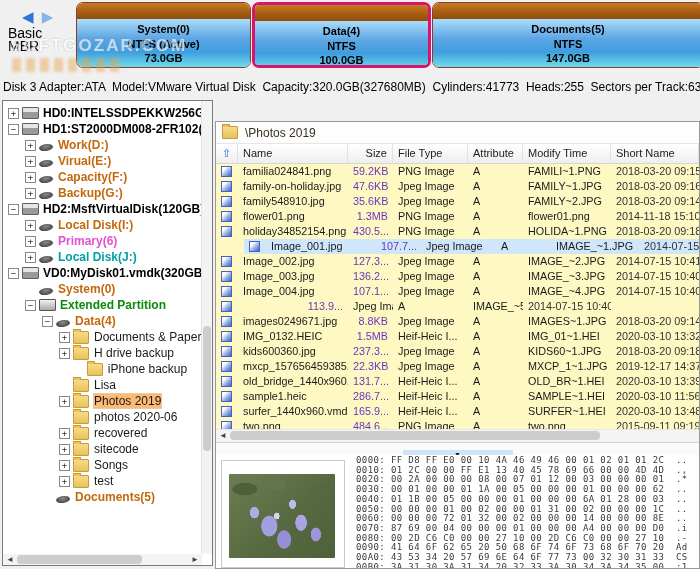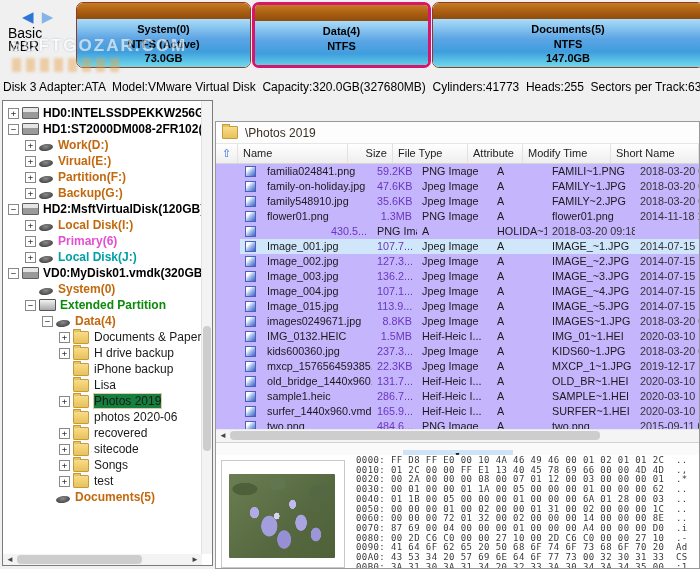--- a/index.html
+++ b/index.html
@@ -50,52 +50,52 @@
   .ic-folder{width:14px;height:11px;position:relative;border:1px solid #c79b3b;border-radius:1px;
              background:linear-gradient(180deg,#f7dc8a,#e8c25a);margin:1px 5px 0 0;flex:none;}
   .ic-folder::before{content:"";position:absolute;left:-1px;top:-3px;width:6px;height:2px;
              background:#e8c25a;border:1px solid #c79b3b;border-bottom:none;border-radius:1px 1px 0 0;}
   .st-disk{font-weight:bold;color:#000;}
   .st-orange{font-weight:bold;color:#c2690e;}
   .st-magenta{font-weight:bold;color:#e44fd0;}
   .st-teal{font-weight:bold;color:#00a0a8;}
   .st-green{font-weight:bold;color:#0c8a0c;}
   .st-plain{color:#1a1a1a;}
-  .sel-tree{background:#15803d;outline:1px solid #e2cba6;}
+  .sel-tree{background:#fdba74;outline:1px solid #e2cba6;}
   .tree-vscroll{position:absolute;right:0;top:0;width:10px;bottom:11px;background:#f3f3f3;
                 border-left:1px solid #e2e2e2;}
   .tree-vscroll .th{position:absolute;left:1px;right:1px;top:225px;height:125px;background:#cdcdcd;border-radius:4px;}
   .tree-hscroll{position:absolute;left:0;right:10px;bottom:0;height:11px;background:#f3f3f3;}
   .tree-hscroll .sarr{position:absolute;top:0;font-size:8px;line-height:11px;color:#444;}
   .sarr.l{left:3px;} .sarr.r{right:3px;}
   .tree-hscroll .th{position:absolute;left:14px;width:125px;top:1px;height:9px;background:#cdcdcd;border-radius:4px;}
 
   
   .right-panel{position:absolute;left:215px;top:100px;width:485px;height:469px;}
   .tabs{height:21px;position:relative;padding-left:1px;}
-  .content{position:absolute;left:0;top:21px;right:0;bottom:0;background:#c4b5fd;border:1px solid #999;
+  .content{position:absolute;left:0;top:21px;right:0;bottom:0;background:#fef9c3;border:1px solid #999;
            box-sizing:border-box;display:flex;flex-direction:column;}
   .pathbar{height:21px;flex:none;display:flex;align-items:center;gap:7px;padding-left:6px;
            font-size:12px;color:#3a2f22;background:#fdfdfd;border-bottom:1px solid #e6e6e6;}
   .pathbar .ic-folder{margin:0;}
   .fgrid{display:grid;grid-template-columns:22px 110px 45px 75px 55px 88px 1fr;align-items:center;}
   .fheader{height:19px;flex:none;background:linear-gradient(180deg,#ffffff,#eeeeee);
            border-bottom:1px solid #d6d6d6;font-size:11px;color:#222;}
   .hc{border-right:1px solid #e2e2e2;height:19px;line-height:19px;padding:0 5px;box-sizing:border-box;
       overflow:hidden;white-space:nowrap;cursor:default;}
   .hc.size{text-align:right;}
   .sorticon{color:#2d6bd8;font-size:11px;text-align:center;padding:0 2px;}
-  .frows{height:265px;flex:none;overflow:hidden;padding-left:24px;}
+  .frows{height:265px;flex:none;overflow:hidden;}
   .frow{height:15px;font-size:10.8px;color:#1a1a1a;cursor:default;}
   .frow .cell{line-height:15px;padding:0 5px;overflow:hidden;white-space:nowrap;box-sizing:border-box;}
   .csize{text-align:right;color:#6a35bf;}
   .cmod{color:#333;}
   .fic{width:11px;height:11px;margin-left:5px;border:1px solid #4a5fc0;box-sizing:border-box;
        background:linear-gradient(135deg,#ffffff 25%,#9db7e8 55%,#3f62c8);}
-  .sel-row{background:#cfe6fb;}
+  .sel-row{background:#cfe6fb;margin-left:28px;}
 
   .list-hscroll{height:12px;flex:none;background:#f4f4f4;border-top:1px solid #e8e8e8;position:relative;}
   .lh-arrow{position:absolute;left:3px;top:0;font-size:8px;line-height:12px;color:#444;}
   .lh-thumb{position:absolute;left:14px;top:1px;height:9px;width:370px;background:#cdcdcd;border-radius:4px;}
   .splitter{height:12px;flex:none;background:#fafafa;border-top:1px solid #d2d2d2;text-align:center;}
   .split-btn{display:inline-block;width:110px;height:10px;margin-top:1px;background:#cfe3f7;
              font-size:7px;line-height:10px;color:#222;cursor:default;}
 
   .hexpanel{flex:1;position:relative;background:#fff;overflow:hidden;}
   .preview-box{position:absolute;left:5px;top:5px;width:122px;height:106px;border:1px solid #c9c9c9;background:#fff;}
@@ -136,20 +136,21 @@
             <div>System(0)</div>
             <div>NTFS (Active)</div>
             <div>73.0GB</div>
           </div>
         </div>
         <div class="pblock psel">
           <div class="pbar"></div>
           <div class="pbody">
             <div>Data(4)</div>
             <div>NTFS</div>
+            <div>100.0GB</div>
           </div>
         </div>
         <div class="pblock">
           <div class="pbar"></div>
           <div class="pbody">
             <div>Documents(5)</div>
             <div>NTFS</div>
             <div>147.0GB</div>
           </div>
         </div>
@@ -178,21 +179,21 @@
           <span class="st-orange">Work(D:)</span>
         </div>
         <div class="trow" style="padding-left: 20px;">
           <span class="exp">+</span>
           <span class="ic-part"></span>
           <span class="st-orange">Virual(E:)</span>
         </div>
         <div class="trow" style="padding-left: 20px;">
           <span class="exp">+</span>
           <span class="ic-part"></span>
-          <span class="st-orange">Partition(F:)</span>
+          <span class="st-orange">Capacity(F:)</span>
         </div>
         <div class="trow" style="padding-left: 20px;">
           <span class="exp">+</span>
           <span class="ic-part"></span>
           <span class="st-orange">Backup(G:)</span>
         </div>
         <div class="trow" style="padding-left: 3px;">
           <span class="exp">−</span>
           <span class="ic-disk"></span>
           <span class="st-disk">HD2:MsftVirtualDisk(120GB)</span>
@@ -235,21 +236,21 @@
         <div class="trow" style="padding-left: 54px;">
           <span class="exp">+</span>
           <span class="ic-folder"></span>
           <span class="st-plain">Documents &amp; Papers</span>
         </div>
         <div class="trow" style="padding-left: 54px;">
           <span class="exp">+</span>
           <span class="ic-folder"></span>
           <span class="st-plain">H drive backup</span>
         </div>
-        <div class="trow" style="padding-left: 54px;">
+        <div class="trow" style="padding-left: 54px; justify-content: center;">
           <span class="exp none"></span>
           <span class="ic-folder"></span>
           <span class="st-plain">iPhone backup</span>
         </div>
         <div class="trow" style="padding-left: 54px;">
           <span class="exp none"></span>
           <span class="ic-folder"></span>
           <span class="st-plain">Lisa</span>
         </div>
         <div class="trow" style="padding-left: 54px;">
@@ -346,20 +347,21 @@
             <span class="fic"></span>
             <span class="cell cname">flower01.png</span>
             <span class="cell csize">1.3MB</span>
             <span class="cell ctype">PNG Image</span>
             <span class="cell cattr">A</span>
             <span class="cell cshort">flower01.png</span>
             <span class="cell cmod">2014-11-18 15:10:32</span>
           </div>
           <div class="frow fgrid">
             <span class="fic"></span>
+            <span class="cell cname">holiday34852154.png</span>
             <span class="cell csize">430.5...</span>
             <span class="cell ctype">PNG Image</span>
             <span class="cell cattr">A</span>
             <span class="cell cshort">HOLIDA~1.PNG</span>
             <span class="cell cmod">2018-03-20 09:18:52</span>
           </div>
           <div class="frow fgrid sel-row">
             <span class="fic"></span>
             <span class="cell cname">Image_001.jpg</span>
             <span class="cell csize">107.7...</span>
@@ -390,21 +392,20 @@
             <span class="fic"></span>
             <span class="cell cname">Image_004.jpg</span>
             <span class="cell csize">107.1...</span>
             <span class="cell ctype">Jpeg Image</span>
             <span class="cell cattr">A</span>
             <span class="cell cshort">IMAGE_~4.JPG</span>
             <span class="cell cmod">2014-07-15 10:40:48</span>
           </div>
           <div class="frow fgrid">
             <span class="fic"></span>
-            <span class="cell cname">Image_015.jpg</span>
             <span class="cell csize">113.9...</span>
             <span class="cell ctype">Jpeg Image</span>
             <span class="cell cattr">A</span>
             <span class="cell cshort">IMAGE_~5.JPG</span>
             <span class="cell cmod">2014-07-15 10:40:34</span>
           </div>
           <div class="frow fgrid">
             <span class="fic"></span>
             <span class="cell cname">images0249671.jpg</span>
             <span class="cell csize">8.8KB</span>

